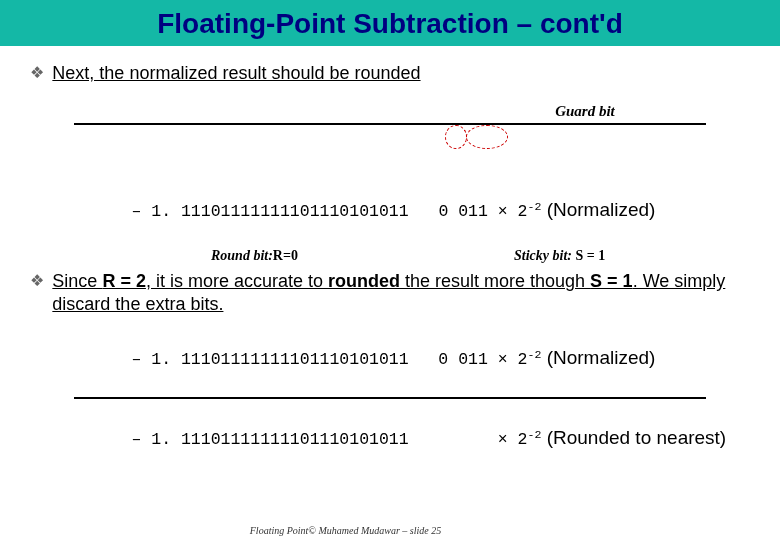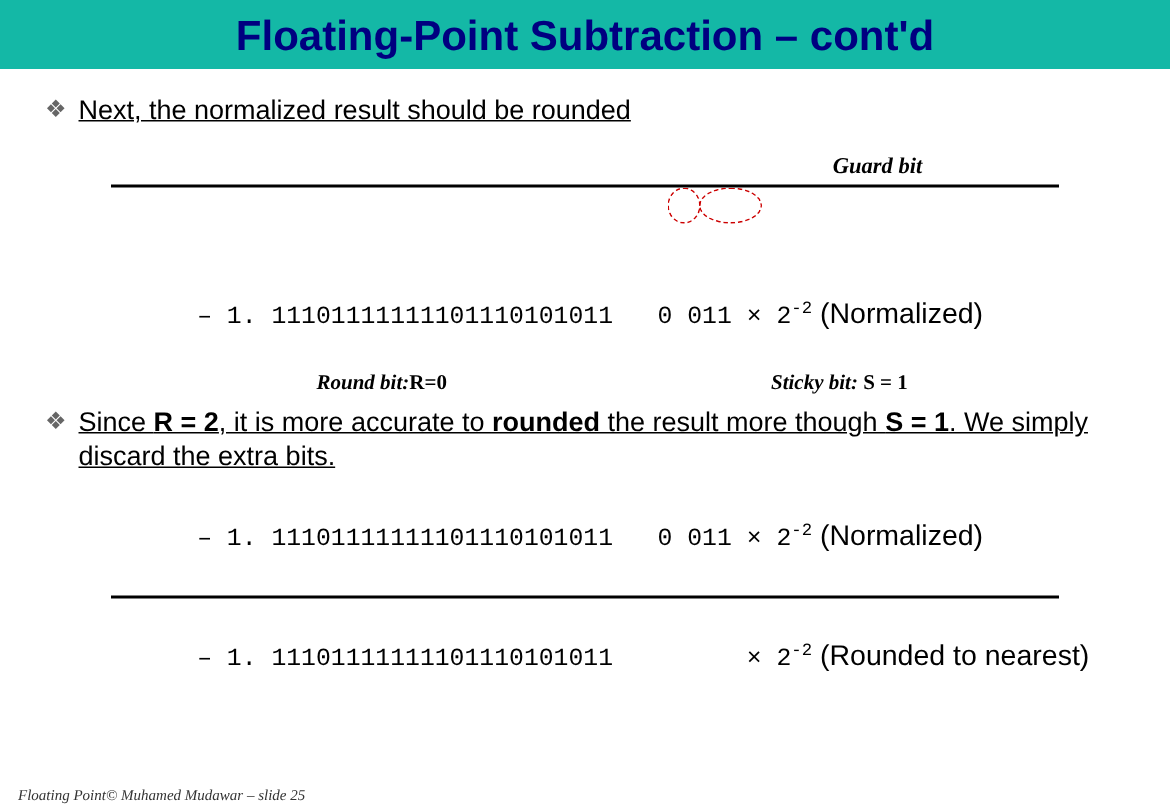--- a/index.html
+++ b/index.html
@@ -103,21 +103,21 @@
     height: 24px;
     top: -3px;
     left: 394px;
   }
   .footer {
     position: absolute;
     bottom: 4px;
     left: 0;
     width: 691px;
     display: flex;
-    justify-content: flex-start;
+    justify-content: center;
     font-size: 10px;
     font-style: italic;
     font-family: "Times New Roman", serif;
     padding: 0 12px;
     color: #333;
   }
   .norm { font-family: Arial, sans-serif; font-size: 19px; }
   .guard-line {
     position: absolute;
     width: 1px;

